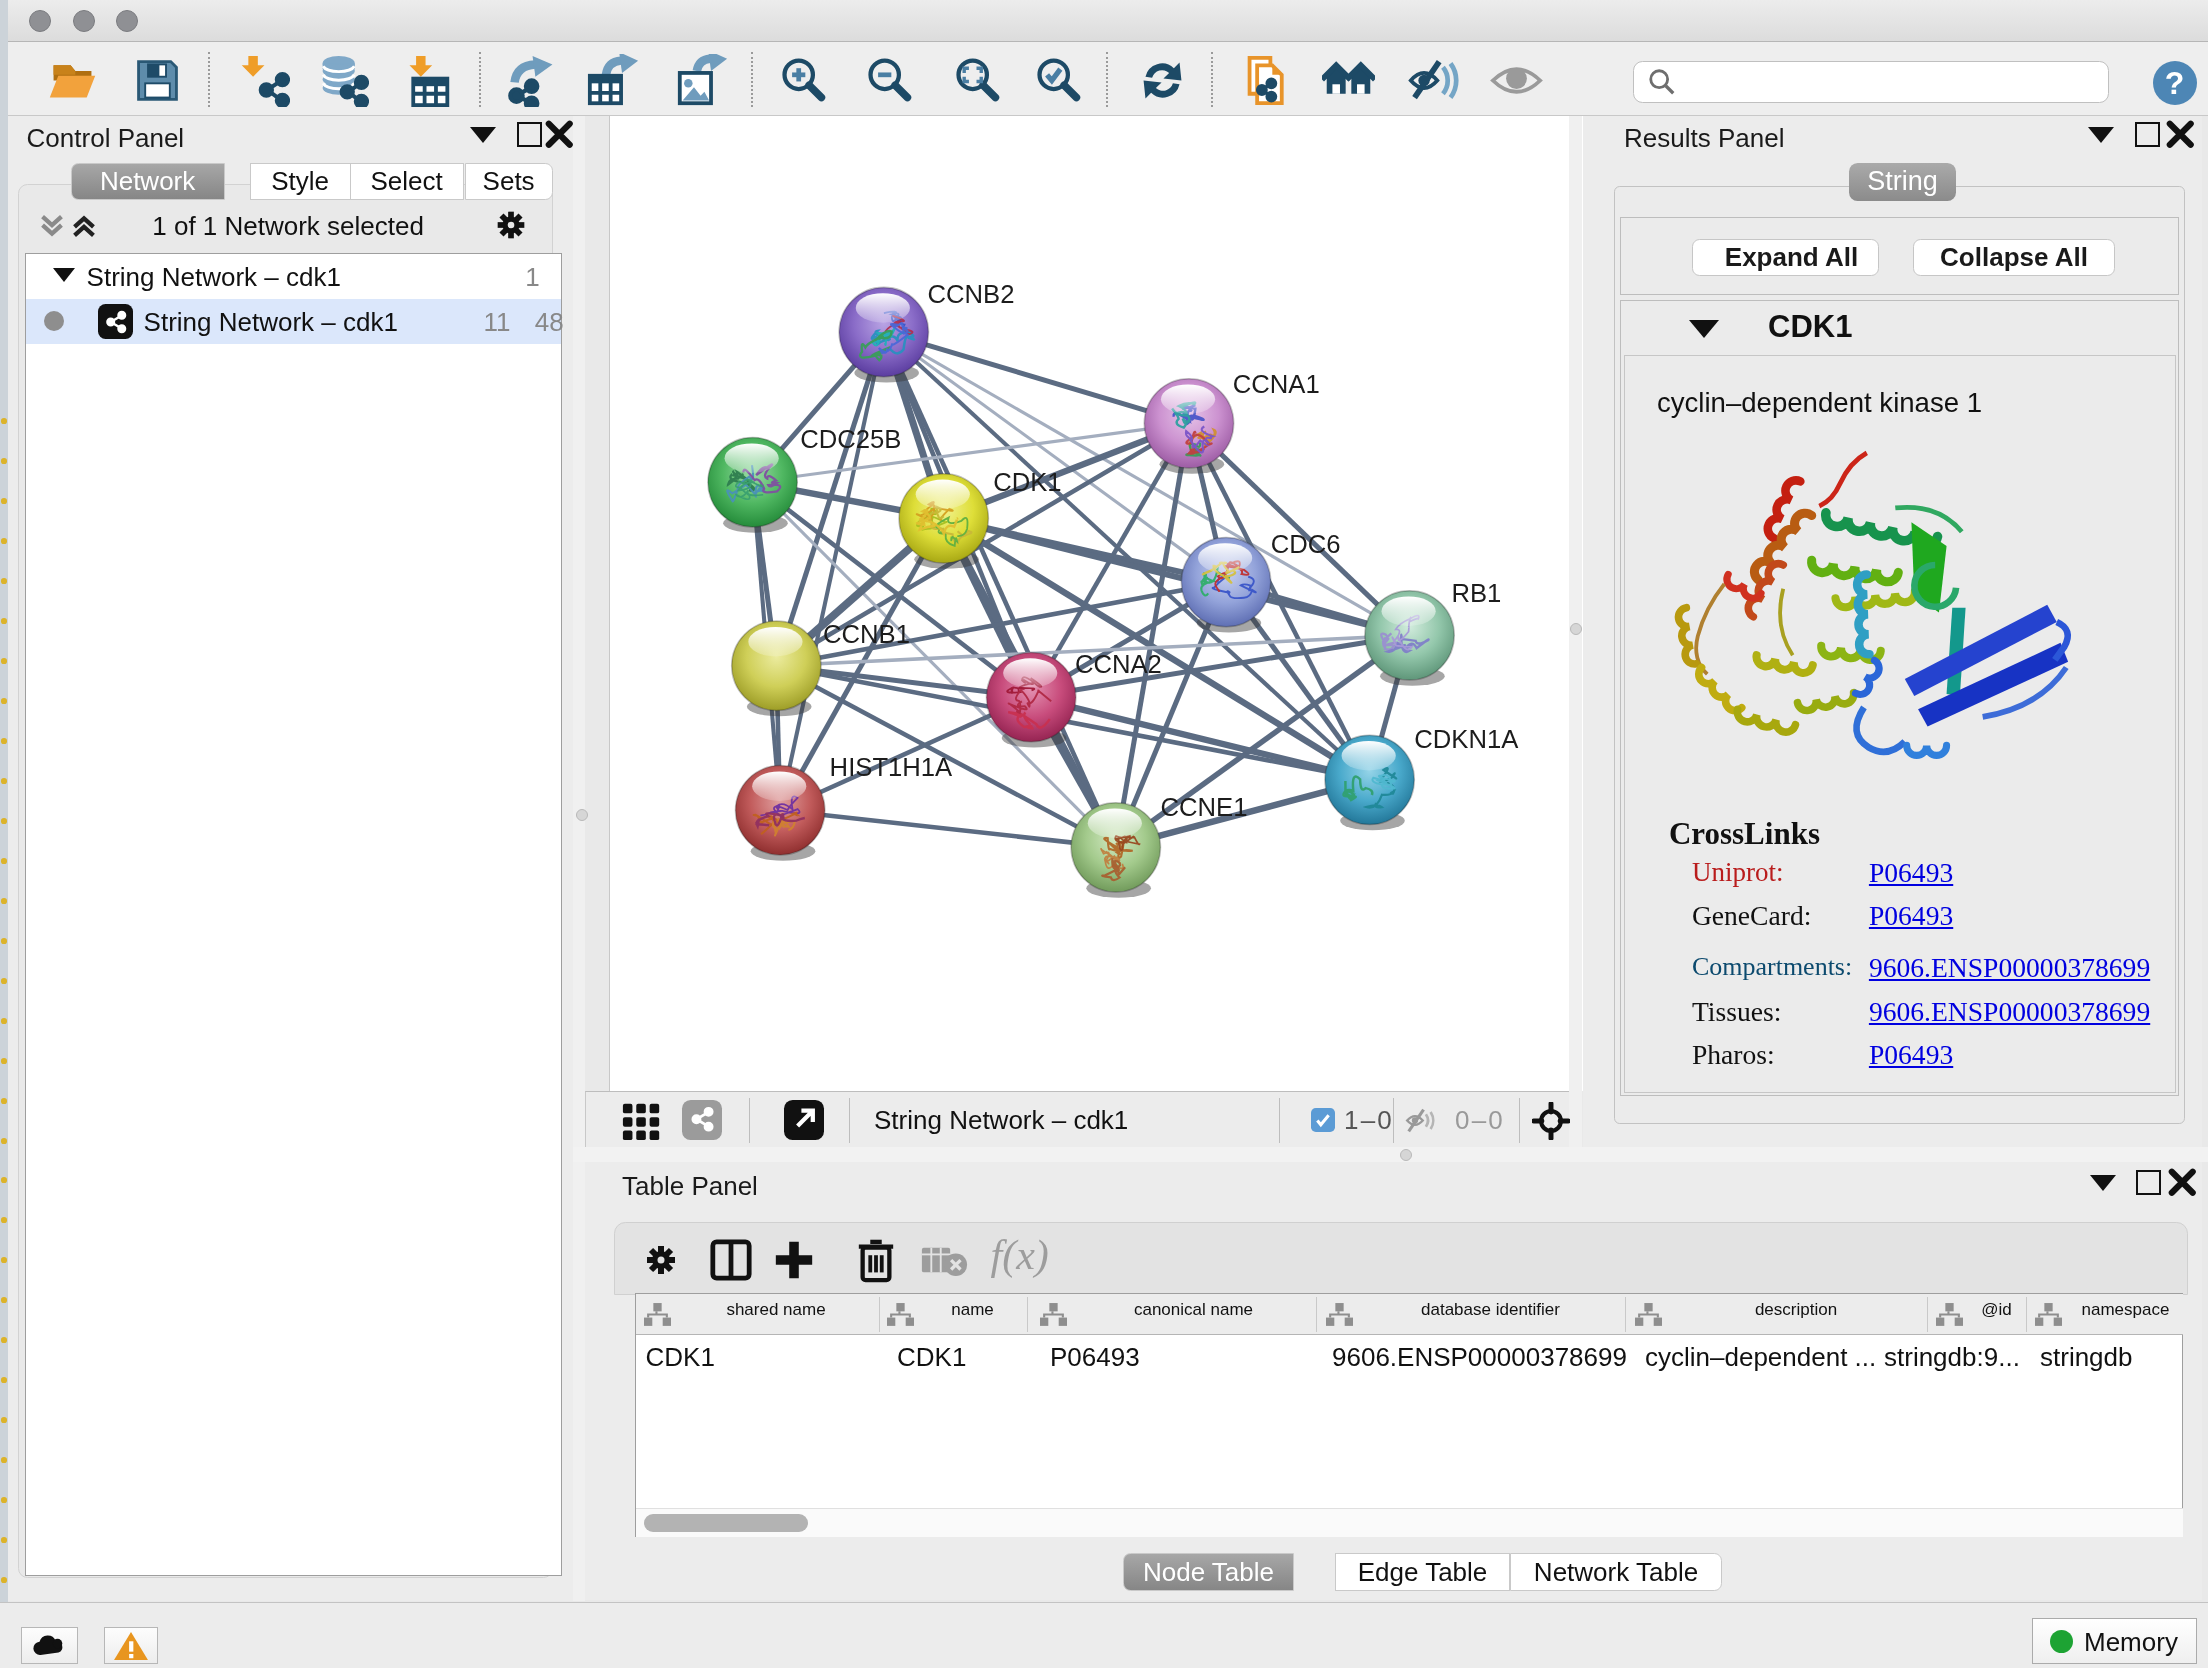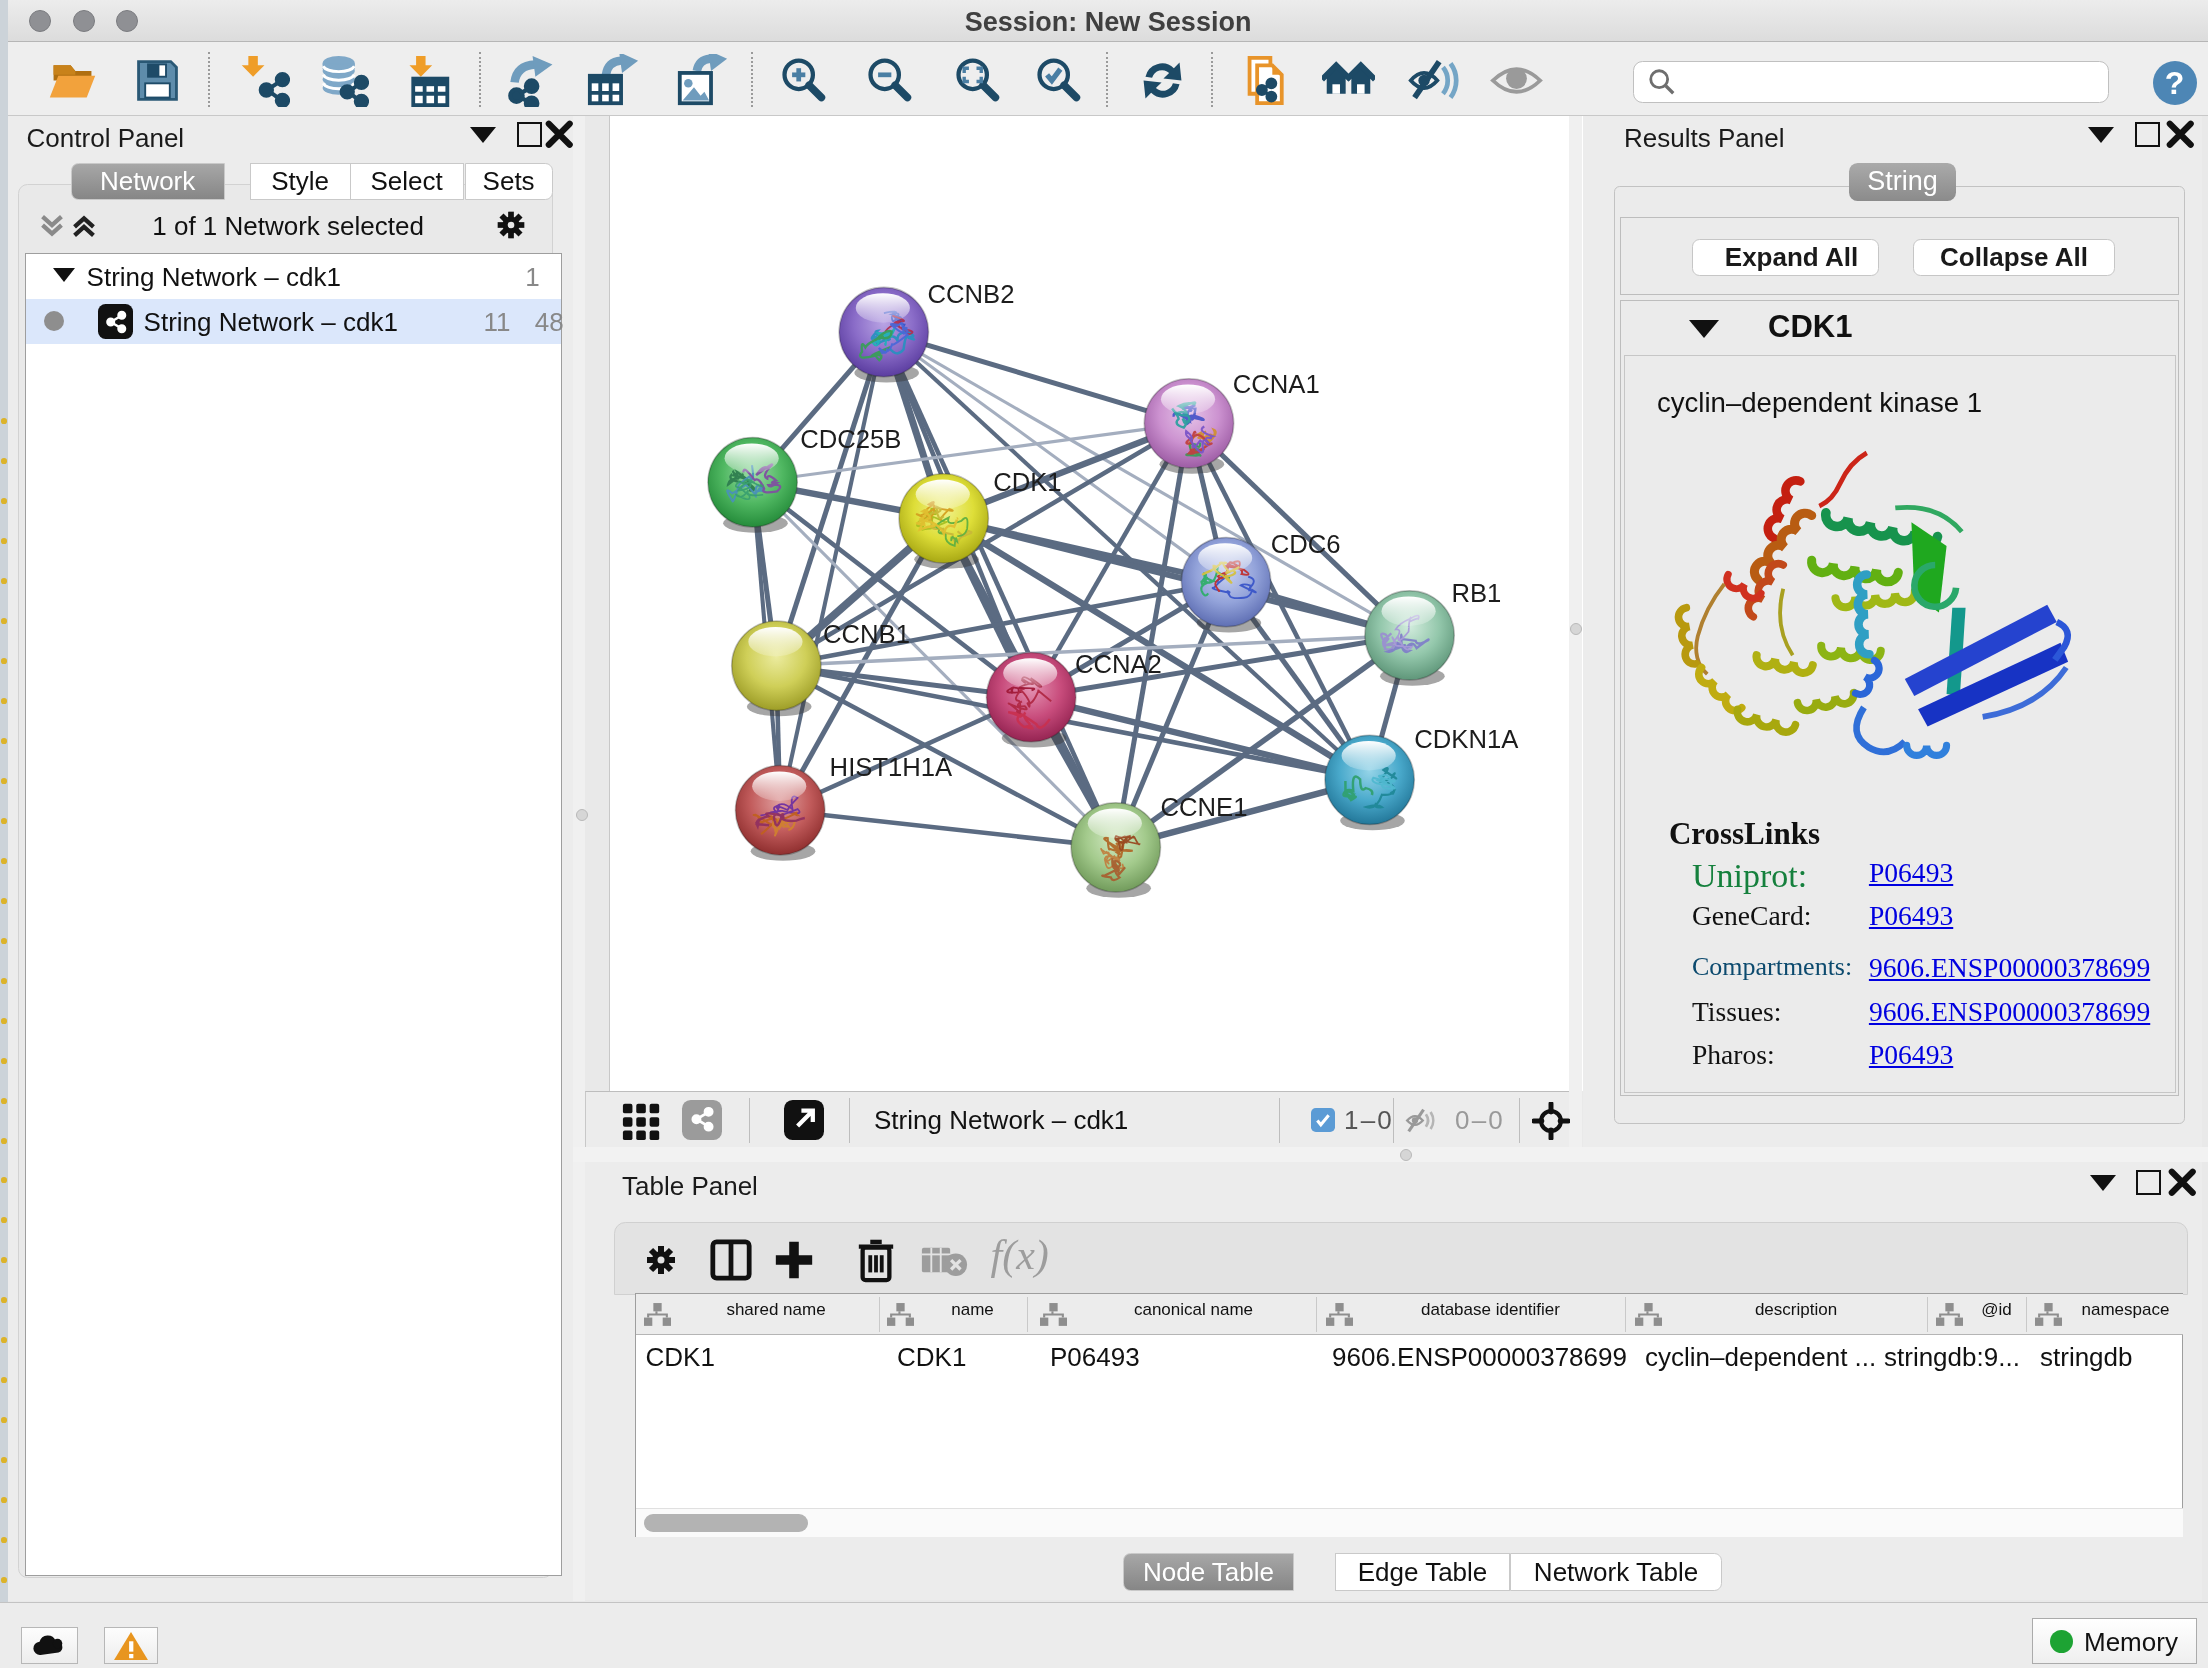--- a/index.html
+++ b/index.html
@@ -82,21 +82,20 @@
   <div class="abs" style="left:1px;top:1417px;width:5.7px;height:5.7px;border-radius:50%;background:#dcb32a;"></div>
   <div class="abs" style="left:1px;top:1457px;width:5.7px;height:5.7px;border-radius:50%;background:#dcb32a;"></div>
   <div class="abs" style="left:1px;top:1497px;width:5.7px;height:5.7px;border-radius:50%;background:#dcb32a;"></div>
   <div class="abs" style="left:1px;top:1537px;width:5.7px;height:5.7px;border-radius:50%;background:#dcb32a;"></div>
   <div class="abs" style="left:1px;top:1577px;width:5.7px;height:5.7px;border-radius:50%;background:#dcb32a;"></div>
 
   <div class="abs" id="titlebar">
     <div class="tl" style="left:21px;"></div>
     <div class="tl" style="left:65px;"></div>
     <div class="tl" style="left:108px;"></div>
-    <div id="title">Session: New Session</div>
   </div>
 
   <div class="abs" id="toolbar">
 
     <svg class="tbi" style="left:38px" viewBox="0 0 56 56">
       <path d="M8 12 L26 12 L31 18 L48 18 L48 28 L8 28 Z" fill="#b06f10"></path>
       <path d="M8 12 L26 12 L31 18 L31 22 L8 22 Z" fill="#c8821a"></path>
       <path d="M4 46 L13 23 L52 23 L43 46 Z" fill="#f2a23c"></path>
     </svg>
 
@@ -641,21 +640,21 @@
             <path d="M298 185 L312 185 L306 278 L292 276 Z" fill="#13988c"></path>
             <path d="M248 260 L398 182 L408 200 L258 278 Z" fill="#2543cf"></path>
             <path d="M262 292 L412 222 L420 242 L272 310 Z" fill="#1733c4"></path>
             <path d="M408 200 q18 8 8 26 l-10 14" fill="none" stroke="#2b57d8" stroke-width="7"></path>
             <path d="M330 300 q60 -10 88 -52" fill="none" stroke="#3d6cd8" stroke-width="6"></path>
             <path d="M196.0 275.0 a9.0 9.0 0 1 0 10.0 -17.3 a9.0 9.0 0 1 0 10.0 -17.3" fill="none" stroke="#2a66d8" stroke-width="7.5" stroke-linecap="round"></path>
             <path d="M205 290 q-18 28 5 42 q20 12 38 -6" fill="none" stroke="#2f6fd8" stroke-width="7"></path>
             <path d="M250.0 330.0 a9.0 9.0 0 1 0 21.0 0.0 a9.0 9.0 0 1 0 21.0 0.0" fill="none" stroke="#3080dc" stroke-width="7.5" stroke-linecap="round"></path>
           </svg>
         <div class="abs" style="left:44px;top:460px;font-family:'Liberation Serif',serif;font-size:31px;font-weight:bold;color:#111;">CrossLinks</div>
-        <div class="abs" style="left:67px;top:501px;font-family:'Liberation Serif',serif;font-size:34px;color:#15803d;">Uniprot:</div>
+        <div class="abs" style="left:67px;top:501px;font-family:'Liberation Serif',serif;font-size:27px;color:#b91c1c;">Uniprot:</div>
         <div class="abs" style="left:244px;top:501px;font-family:'Liberation Serif',serif;font-size:27.6px;"><a class="cl">P06493</a></div>
         <div class="abs" style="left:67px;top:544px;font-family:'Liberation Serif',serif;font-size:27.6px;color:#111;">GeneCard:</div>
         <div class="abs" style="left:244px;top:544px;font-family:'Liberation Serif',serif;font-size:27.6px;"><a class="cl">P06493</a></div>
         <div class="abs" style="left:67px;top:596px;font-family:Liberation Serif, serif;font-size:26px;color:#0c4a6e;">Compartments:</div>
         <div class="abs" style="left:244px;top:596px;font-family:'Liberation Serif',serif;font-size:27.6px;"><a class="cl">9606.ENSP00000378699</a></div>
         <div class="abs" style="left:67px;top:640px;font-family:'Liberation Serif',serif;font-size:27.6px;color:#111;">Tissues:</div>
         <div class="abs" style="left:244px;top:640px;font-family:'Liberation Serif',serif;font-size:27.6px;"><a class="cl">9606.ENSP00000378699</a></div>
         <div class="abs" style="left:67px;top:683px;font-family:'Liberation Serif',serif;font-size:27.6px;color:#111;">Pharos:</div>
         <div class="abs" style="left:244px;top:683px;font-family:'Liberation Serif',serif;font-size:27.6px;"><a class="cl">P06493</a></div>
       </div>

